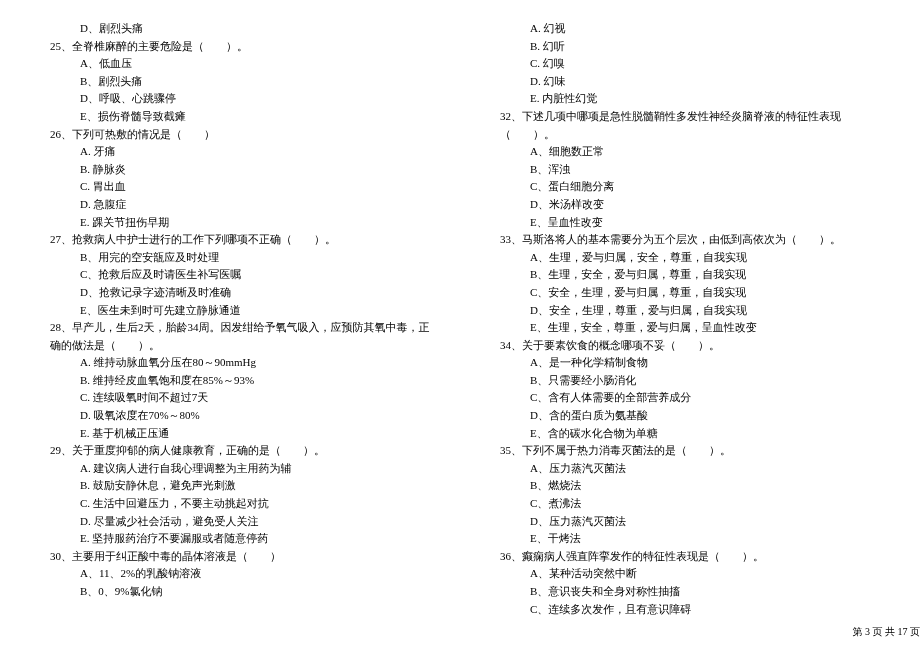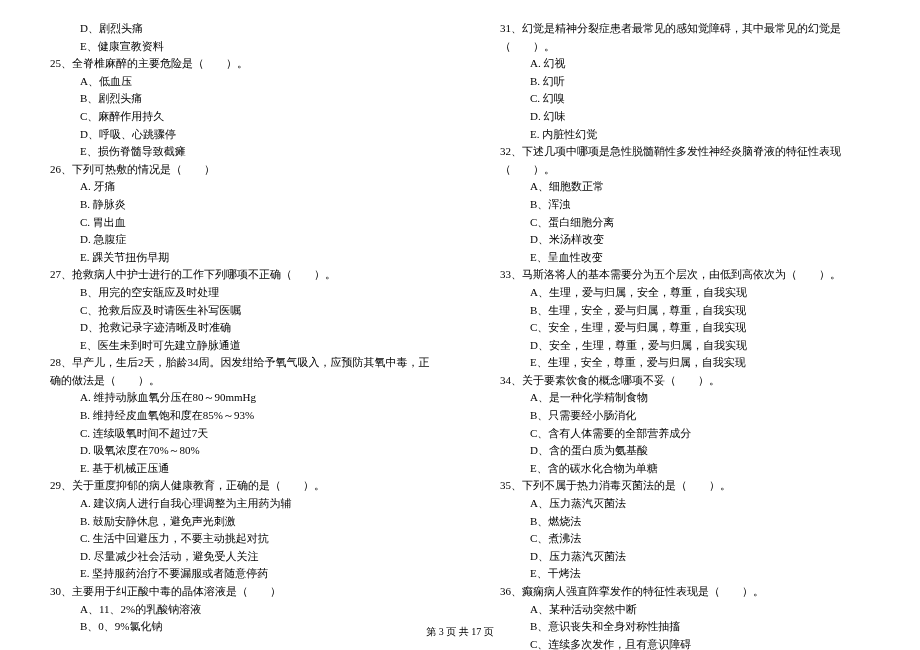--- a/index.html
+++ b/index.html
@@ -29,36 +29,34 @@
       padding-left: 50px;
     }
     .question-stem {
       padding-left: 20px;
     }
     .footer {
       position: absolute;
       bottom: 10px;
       left: 0;
       right: 0;
-      text-align: center;
+      text-align: right;
       font-size: 10px;
     }
   </style>
 </head>
 <body>
 
 <div class="columns">
   <div class="col">
     <div class="option">D、剧烈头痛</div>
-    <div class="option">E、健康宣教资料</div>
 
     <div class="question-stem">25、全脊椎麻醉的主要危险是（　　）。</div>
     <div class="option">A、低血压</div>
     <div class="option">B、剧烈头痛</div>
-    <div class="option">C、麻醉作用持久</div>
     <div class="option">D、呼吸、心跳骤停</div>
     <div class="option">E、损伤脊髓导致截瘫</div>
 
     <div class="question-stem">26、下列可热敷的情况是（　　）</div>
     <div class="option">A. 牙痛</div>
     <div class="option">B. 静脉炎</div>
     <div class="option">C. 胃出血</div>
     <div class="option">D. 急腹症</div>
     <div class="option">E. 踝关节扭伤早期</div>
 
@@ -82,40 +80,39 @@
     <div class="option">D. 尽量减少社会活动，避免受人关注</div>
     <div class="option">E. 坚持服药治疗不要漏服或者随意停药</div>
 
     <div class="question-stem">30、主要用于纠正酸中毒的晶体溶液是（　　）</div>
     <div class="option">A、11、2%的乳酸钠溶液</div>
     <div class="option">B、0、9%氯化钠</div>
 
   </div>
 
   <div class="col">
-    <div class="question-stem">31、幻觉是精神分裂症患者最常见的感知觉障碍，其中最常见的幻觉是（　　）。</div>
     <div class="option">A. 幻视</div>
     <div class="option">B. 幻听</div>
     <div class="option">C. 幻嗅</div>
     <div class="option">D. 幻味</div>
     <div class="option">E. 内脏性幻觉</div>
 
     <div class="question-stem">32、下述几项中哪项是急性脱髓鞘性多发性神经炎脑脊液的特征性表现（　　）。</div>
     <div class="option">A、细胞数正常</div>
     <div class="option">B、浑浊</div>
     <div class="option">C、蛋白细胞分离</div>
     <div class="option">D、米汤样改变</div>
     <div class="option">E、呈血性改变</div>
 
     <div class="question-stem">33、马斯洛将人的基本需要分为五个层次，由低到高依次为（　　）。</div>
     <div class="option">A、生理，爱与归属，安全，尊重，自我实现</div>
     <div class="option">B、生理，安全，爱与归属，尊重，自我实现</div>
     <div class="option">C、安全，生理，爱与归属，尊重，自我实现</div>
     <div class="option">D、安全，生理，尊重，爱与归属，自我实现</div>
-    <div class="option">E、生理，安全，尊重，爱与归属，自我实现</div>
+    <div class="option">E、生理，安全，尊重，爱与归属，呈血性改变</div>
 
     <div class="question-stem">34、关于要素饮食的概念哪项不妥（　　）。</div>
     <div class="option">A、是一种化学精制食物</div>
     <div class="option">B、只需要经小肠消化</div>
     <div class="option">C、含有人体需要的全部营养成分</div>
     <div class="option">D、含的蛋白质为氨基酸</div>
     <div class="option">E、含的碳水化合物为单糖</div>
 
     <div class="question-stem">35、下列不属于热力消毒灭菌法的是（　　）。</div>
     <div class="option">A、压力蒸汽灭菌法</div>

